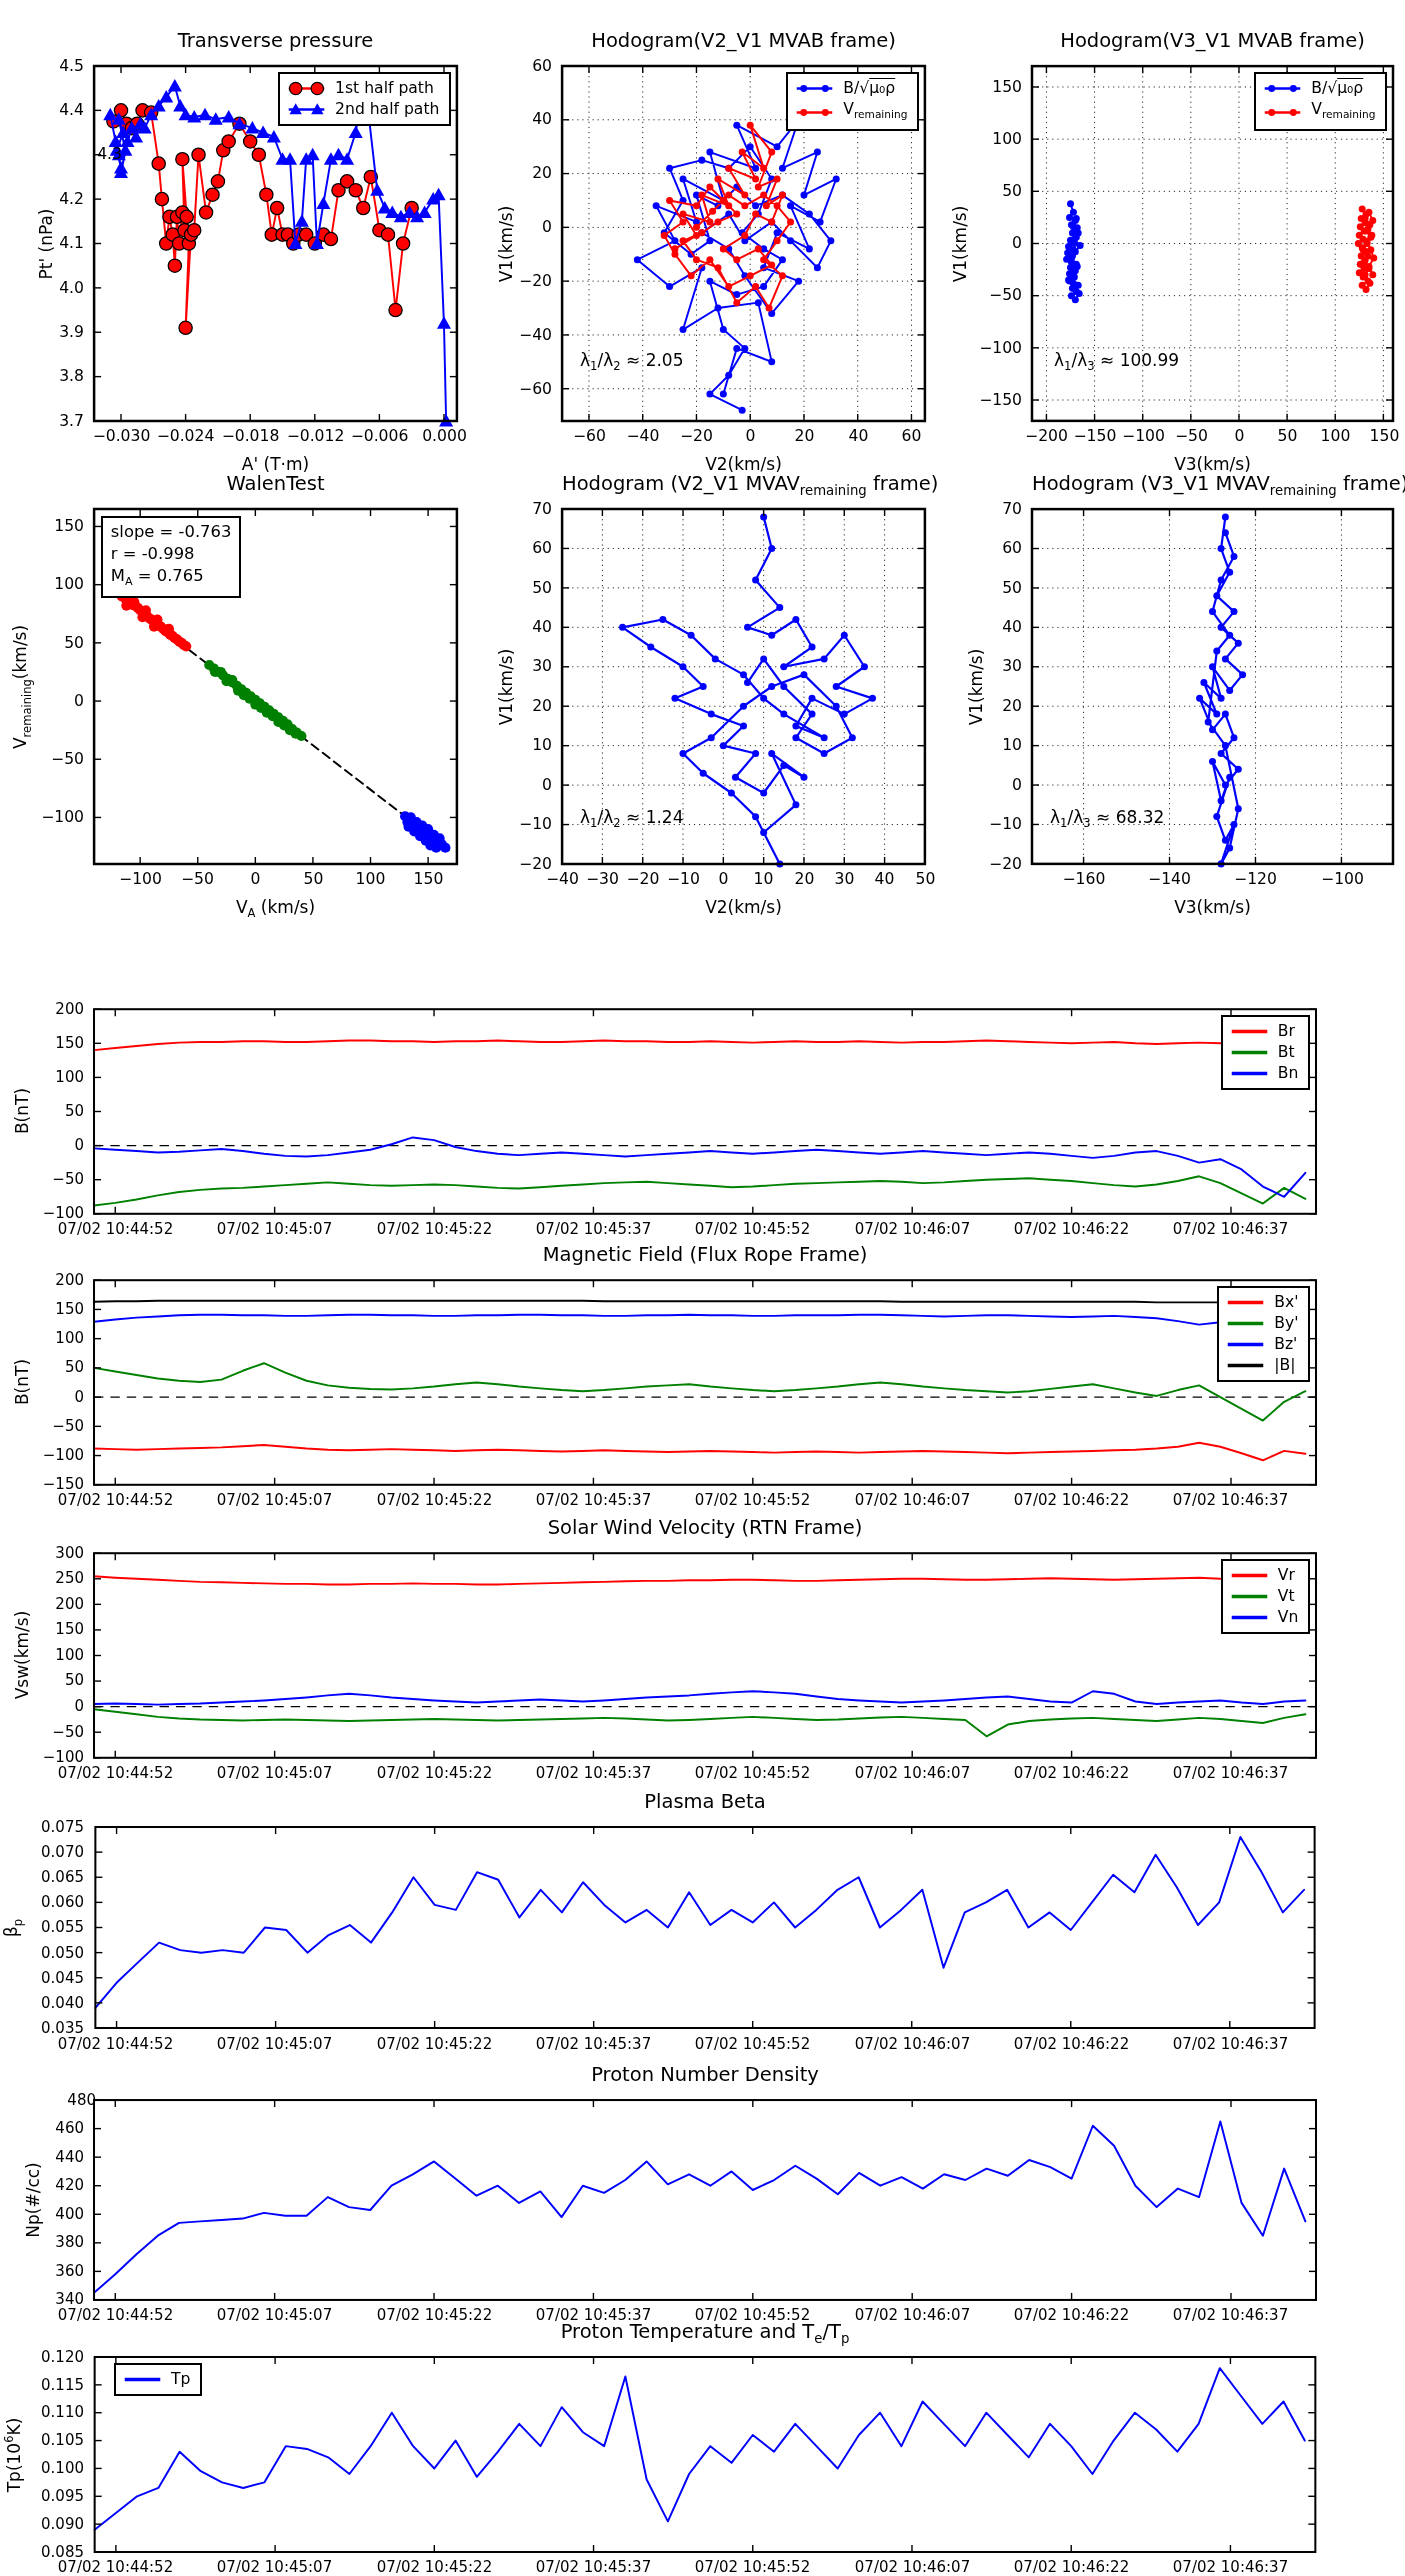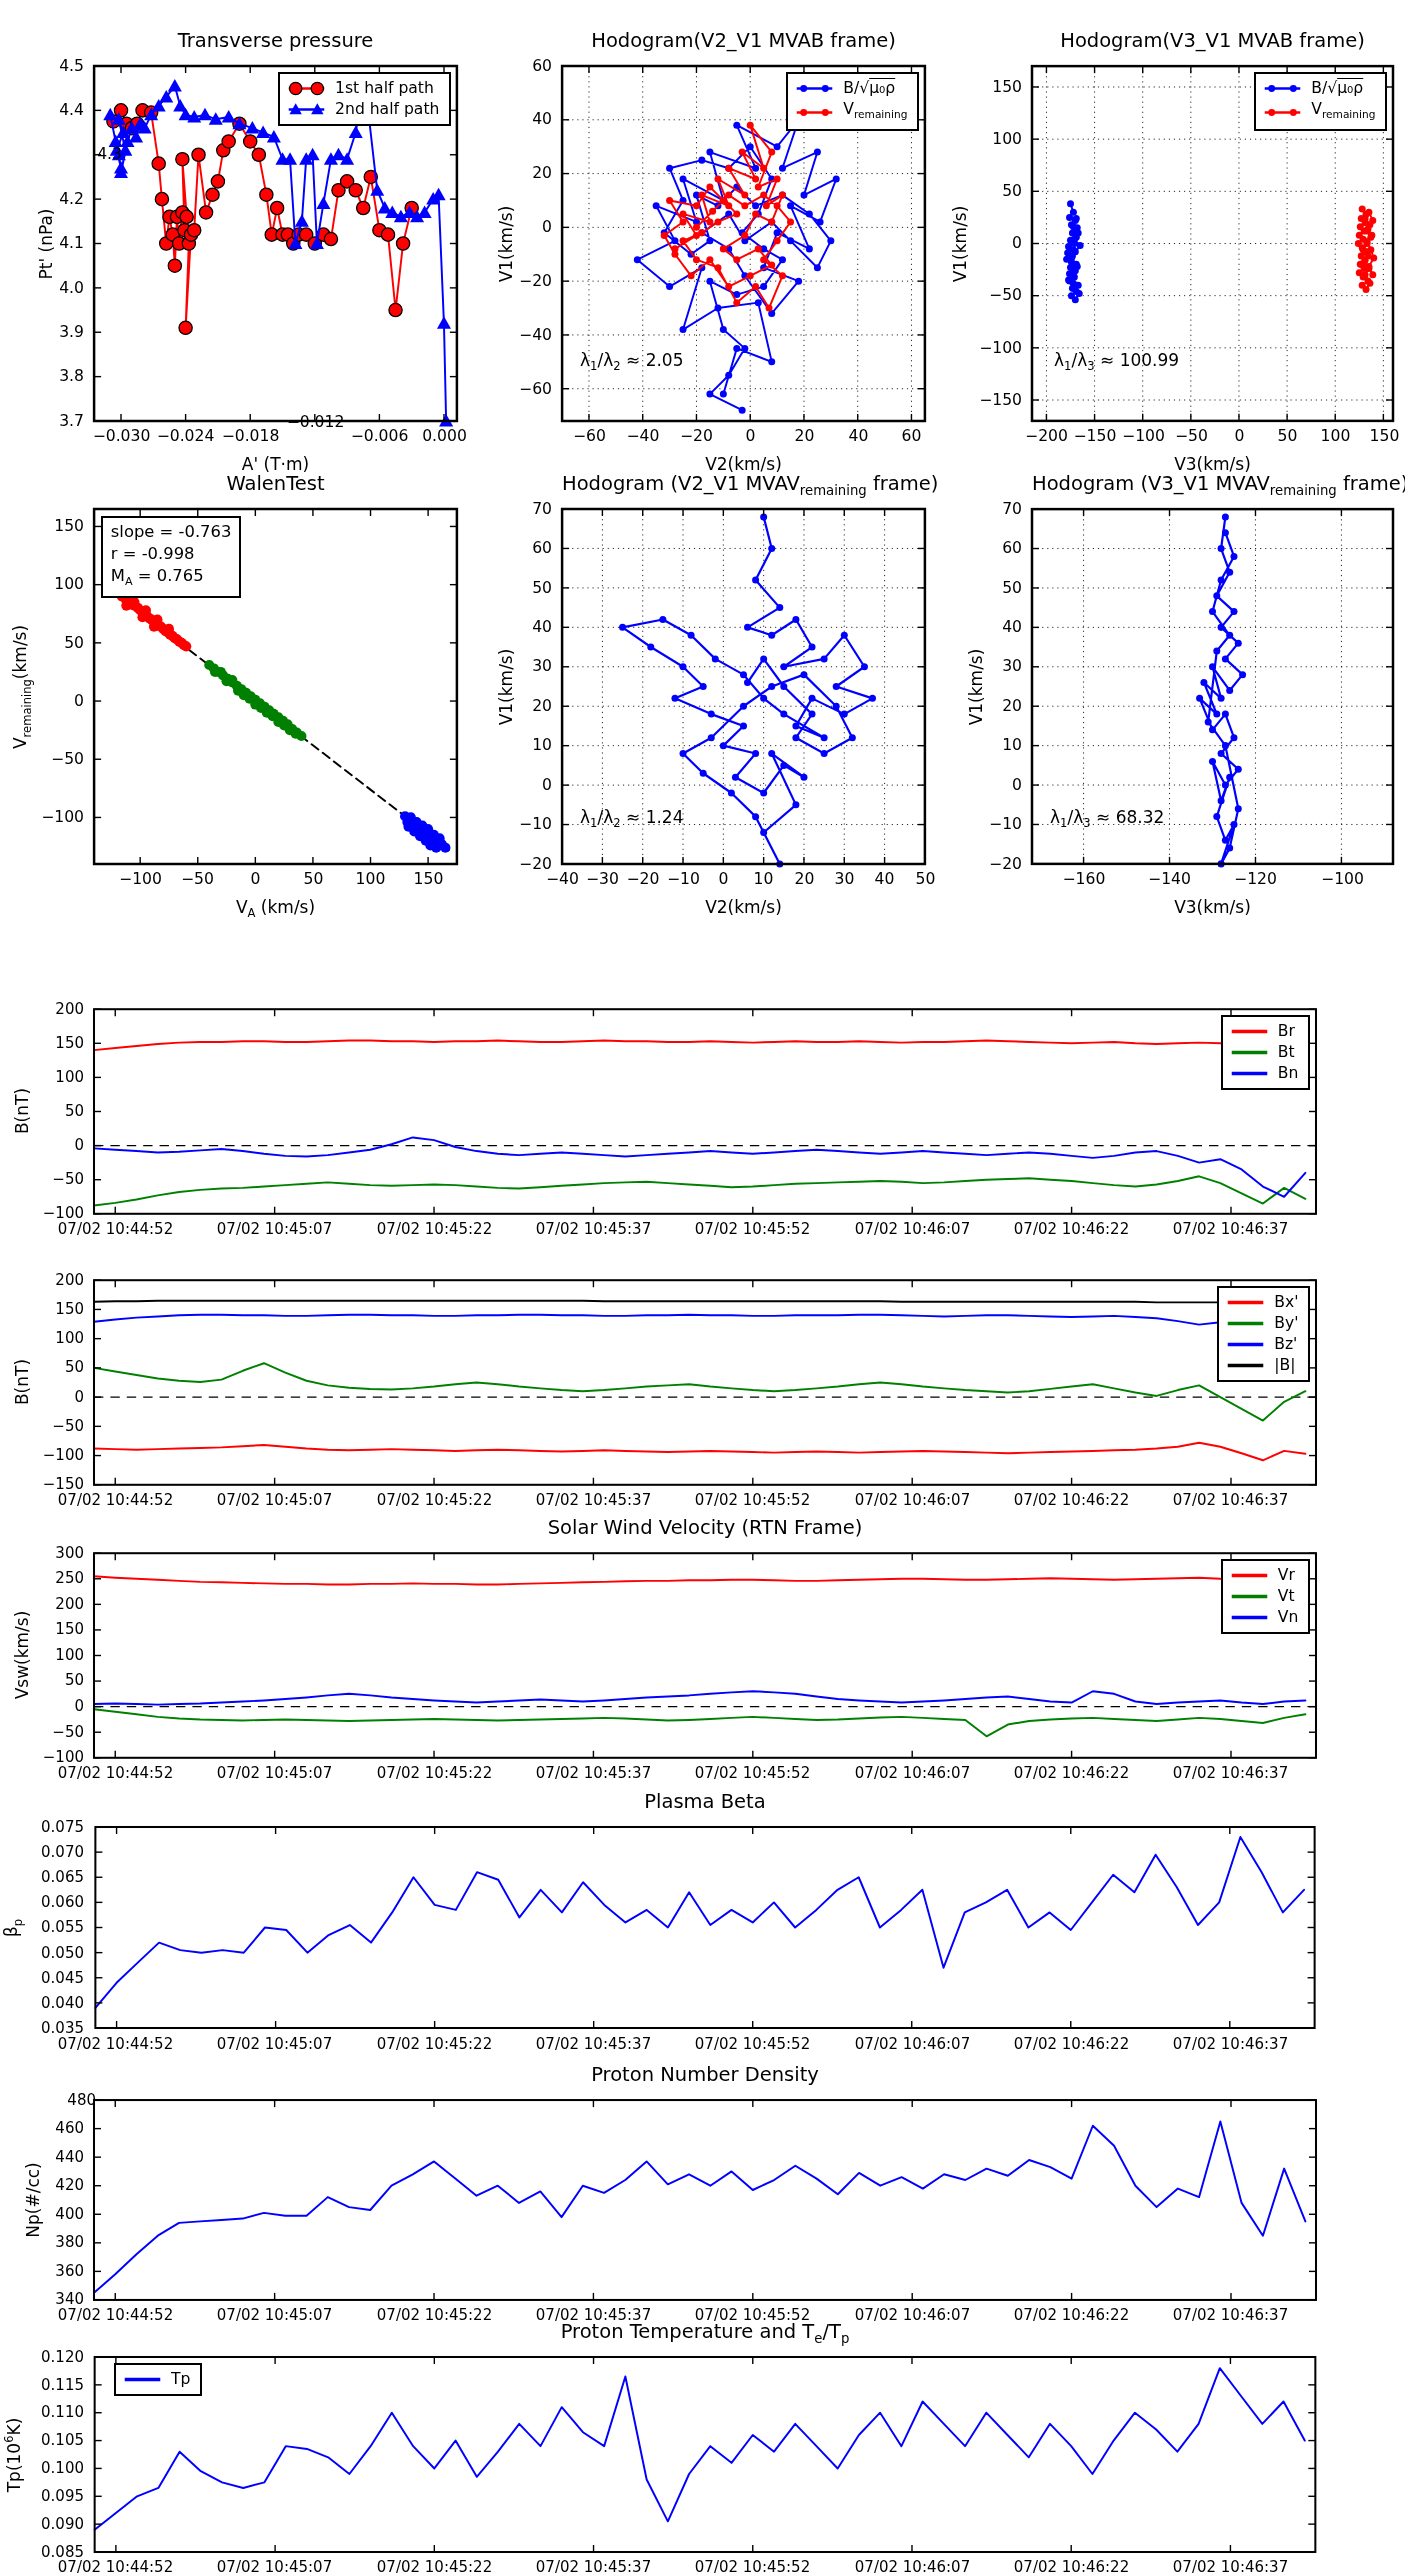--- a/index.html
+++ b/index.html
@@ -164,21 +164,21 @@
       <line x1="465" y1="56.87499999999977" x2="456" y2="56.87499999999977" stroke="#000" stroke-width="1.8"></line>
       <line x1="0" y1="0" x2="9" y2="0" stroke="#000" stroke-width="1.8"></line>
       <line x1="465" y1="0" x2="456" y2="0" stroke="#000" stroke-width="1.8"></line>
     </svg>
     <div class="chart-title" style="top: -37px;">Transverse pressure</div>
     <div class="x-label" style="left: 0px; width: 363px; top: 388px;">A' (T·m)</div>
     <div class="y-label" style="left: -48px; top: 178px; transform: translate(-50%, -50%) rotate(-90deg);">Pt' (nPa)</div>
     <div class="tick-label xt" style="left: -43px; width: 141px; top: 361px; font-size: 15.6px;">−0.030</div>
     <div class="tick-label xt" style="left: 21px; width: 141px; top: 361px; font-size: 15.6px;">−0.024</div>
     <div class="tick-label xt" style="left: 86px; width: 141px; top: 361px; font-size: 15.6px;">−0.018</div>
-    <div class="tick-label xt" style="left: 151px; width: 141px; top: 347px; font-size: 15.6px;">−0.012</div>
+    <div class="tick-label xt" style="left: 151px; width: 141px; top: 361px; font-size: 15.6px;">−0.012</div>
     <div class="tick-label xt" style="left: 215px; width: 141px; top: 361px; font-size: 15.6px;">−0.006</div>
     <div class="tick-label xt" style="left: 280px; width: 141px; top: 361px; font-size: 15.6px;">0.000</div>
     <div class="tick-label yt" style="left: -94px; width: 84px; top: 346px; font-size: 15.6px;">3.7</div>
     <div class="tick-label yt" style="left: -94px; width: 84px; top: 301px; font-size: 15.6px;">3.8</div>
     <div class="tick-label yt" style="left: -94px; width: 84px; top: 257px; font-size: 15.6px;">3.9</div>
     <div class="tick-label yt" style="left: -94px; width: 84px; top: 213px; font-size: 15.6px;">4.0</div>
     <div class="tick-label yt" style="left: -94px; width: 84px; top: 168px; font-size: 15.6px;">4.1</div>
     <div class="tick-label yt" style="left: -94px; width: 84px; top: 124px; font-size: 15.6px;">4.2</div>
     <div class="tick-label yt" style="left: -94px; width: 84px; top: 79px; font-size: 15.6px; padding-left: 38px;">4.3</div>
     <div class="tick-label yt" style="left: -94px; width: 84px; top: 35px; font-size: 15.6px;">4.4</div>
@@ -1084,20 +1084,21 @@
       <line x1="1565" y1="149.71428571428572" x2="1556" y2="149.71428571428572" stroke="#000" stroke-width="1.8"></line>
       <line x1="0" y1="112.2857142857143" x2="9" y2="112.2857142857143" stroke="#000" stroke-width="1.8"></line>
       <line x1="1565" y1="112.2857142857143" x2="1556" y2="112.2857142857143" stroke="#000" stroke-width="1.8"></line>
       <line x1="0" y1="74.85714285714286" x2="9" y2="74.85714285714286" stroke="#000" stroke-width="1.8"></line>
       <line x1="1565" y1="74.85714285714286" x2="1556" y2="74.85714285714286" stroke="#000" stroke-width="1.8"></line>
       <line x1="0" y1="37.428571428571445" x2="9" y2="37.428571428571445" stroke="#000" stroke-width="1.8"></line>
       <line x1="1565" y1="37.428571428571445" x2="1556" y2="37.428571428571445" stroke="#000" stroke-width="1.8"></line>
       <line x1="0" y1="0" x2="9" y2="0" stroke="#000" stroke-width="1.8"></line>
       <line x1="1565" y1="0" x2="1556" y2="0" stroke="#000" stroke-width="1.8"></line>
     </svg>
+    <div class="chart-title" style="top: -37px;">Magnetic Field (Flux Rope Frame)</div>
     <div class="y-label" style="left: -72px; top: 102px; transform: translate(-50%, -50%) rotate(-90deg);">B(nT)</div>
     <div class="tick-label xt" style="left: -49px; width: 141px; top: 211px; font-size: 15px;">07/02 10:44:52</div>
     <div class="tick-label xt" style="left: 110px; width: 141px; top: 211px; font-size: 15px;">07/02 10:45:07</div>
     <div class="tick-label xt" style="left: 270px; width: 141px; top: 211px; font-size: 15px;">07/02 10:45:22</div>
     <div class="tick-label xt" style="left: 429px; width: 141px; top: 211px; font-size: 15px;">07/02 10:45:37</div>
     <div class="tick-label xt" style="left: 588px; width: 141px; top: 211px; font-size: 15px;">07/02 10:45:52</div>
     <div class="tick-label xt" style="left: 748px; width: 141px; top: 211px; font-size: 15px;">07/02 10:46:07</div>
     <div class="tick-label xt" style="left: 907px; width: 141px; top: 211px; font-size: 15px;">07/02 10:46:22</div>
     <div class="tick-label xt" style="left: 1066px; width: 141px; top: 211px; font-size: 15px;">07/02 10:46:37</div>
     <div class="tick-label yt" style="left: -94px; width: 84px; top: 195px; font-size: 15px;">−150</div>

